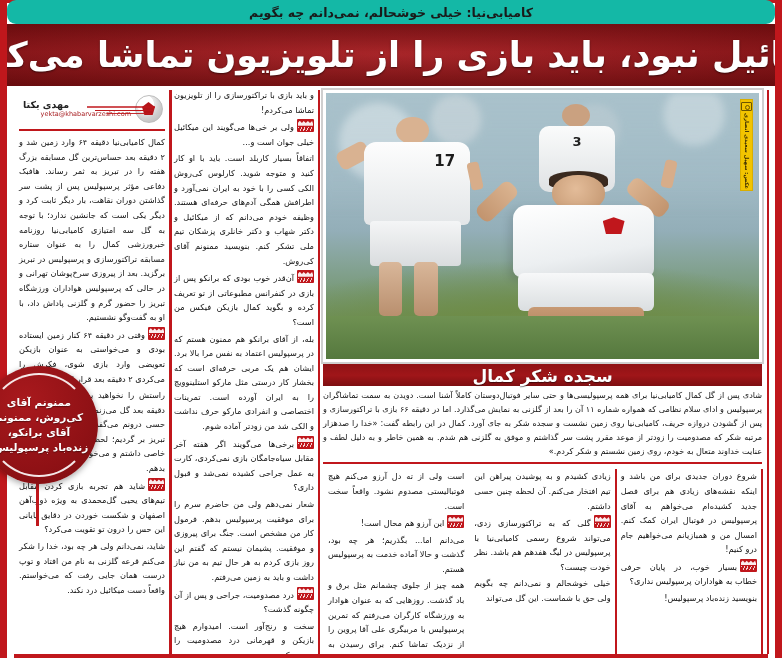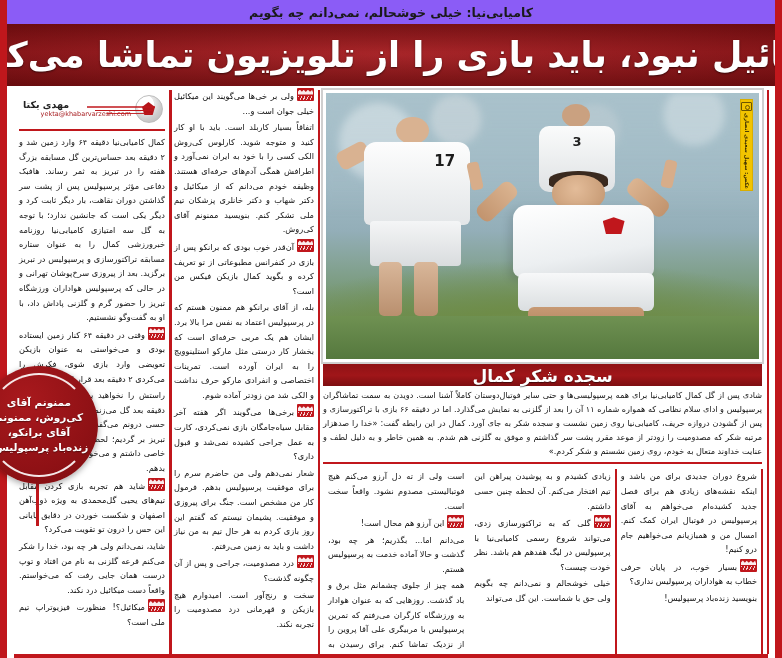--- a/index.html
+++ b/index.html
@@ -16,24 +16,25 @@
     position:absolute;inset:0;
     border-left:7px solid #c0171c;
     border-right:7px solid #c0171c;
     box-sizing:border-box;
     background:#fff;
   }
 
   
   .kicker{
     position:absolute;top:0;left:0;right:0;height:24px;
-    background:#8b5cf6;
+    background:#14b8a6;
     display:flex;align-items:center;justify-content:center;
     font-size:12.5px;font-weight:bold;color:#1a1a1a;
     letter-spacing:-0.2px;
+    border-radius:9px;
   }
   .kicker-rule{
     position:absolute;top:0;left:0;right:0;height:3px;background:#c0171c;
   }
   .headline-band{
     position:absolute;top:24px;left:0;right:0;height:62px;
     background:#9e1317;
     background:linear-gradient(180deg,#8e1013 0%,#a21519 45%,#8a0f12 100%);
     display:flex;align-items:center;justify-content:center;
     overflow:hidden;
@@ -403,25 +404,25 @@
       <div class="byline-sep"></div>
 
       <p class="body">کمال کامیابی‌نیا دقیقه ۶۴ وارد زمین شد و ۲ دقیقه بعد حساس‌ترین گل مسابقه بزرگ هفته را در تبریز به ثمر رساند. هافبک دفاعی مؤثر پرسپولیس پس از پشت سر گذاشتن دوران نقاهت، بار دیگر ثابت کرد و دیگر یکی است که جانشین ندارد؛ با توجه به گل سه امتیازی کامیابی‌نیا روزنامه خبرورزشی کمال را به عنوان ستاره مسابقه تراکتورسازی و پرسپولیس در تبریز برگزید. بعد از پیروزی سرخ‌پوشان تهرانی و در حالی که پرسپولیس هواداران ورزشگاه تبریز را حضور گرم و گلزنی پاداش داد، با او به گفت‌وگو نشستیم.</p>
 
       <p class="q"><span class="qbadge"></span><span>وقتی در دقیقه ۶۴ کنار زمین ایستاده بودی و می‌خواستی به عنوان بازیکن تعویضی وارد بازی شوی، فکرش را می‌کردی ۲ دقیقه بعد قرار است گل بزنی؟</span></p>
       <p class="body">راستش را نخواهید به گلزنی یا اینکه دو دقیقه بعد گل می‌زنم فکر نمی‌کردم اما یک حسی درونم می‌گفت نباید دست خالی از تبریز بر گردیم؛ لحظه ورود به زمین حس خاصی داشتم و می‌خواستم یک کاری انجام بدهم.</p>
 
       <p class="q"><span class="qbadge"></span><span>شاید هم تجربه بازی کردن مقابل تیم‌های یحیی گل‌محمدی به ویژه ذوب‌آهن اصفهان و شکست خوردن در دقایق پایانی این حس را درون تو تقویت می‌کرد؟</span></p>
       <p class="body">شاید، نمی‌دانم ولی هر چه بود، خدا را شکر می‌کنم قرعه گلزنی به نام من افتاد و توپ درست همان جایی رفت که می‌خواستم. واقعاً دست میکائیل درد نکند.</p>
 
-      <p class="q"><span class="qbadge"></span><span>میکائیل؟! منظورت فیزیوتراپ تیم ملی است؟</span></p>
 
     </div>
 
     <div class="col-mid">
+      <p class="body">و باید بازی با تراکتورسازی را از تلویزیون تماشا می‌کردم!</p>
 
       <p class="q"><span class="qbadge"></span><span>ولی بر خی‌ها می‌گویند این میکائیل خیلی جوان است و...</span></p>
       <p class="body">اتفاقاً بسیار کاربلد است. باید با او کار کنید و متوجه شوید. کارلوس کی‌روش الکی کسی را با خود به ایران نمی‌آورد و اطرافش همگی آدم‌های حرفه‌ای هستند. وظیفه خودم می‌دانم که از میکائیل و دکتر شهاب و دکتر خانلری پزشکان تیم ملی تشکر کنم. بنویسید ممنونم آقای کی‌روش.</p>
 
       <p class="q"><span class="qbadge"></span><span>آن‌قدر خوب بودی که برانکو پس از بازی در کنفرانس مطبوعاتی از تو تعریف کرده و بگوید کمال بازیکن فیکس من است؟</span></p>
       <p class="body">بله، از آقای برانکو هم ممنون هستم که در پرسپولیس اعتماد به نفس مرا بالا برد. ایشان هم یک مربی حرفه‌ای است که بخشار کار درستی مثل مارکو استلینوویچ را به ایران آورده است. تمرینات اختصاصی و انفرادی مارکو حرف نداشت و الکی شد من زودتر آماده شوم.</p>
 
       <p class="q"><span class="qbadge"></span><span>برخی‌ها می‌گویند اگر هفته آخر مقابل سیاه‌جامگان بازی نمی‌کردی، کارت به عمل جراحی کشیده نمی‌شد و قبول داری؟</span></p>
       <p class="body">شعار نمی‌دهم ولی من حاضرم سرم را برای موفقیت پرسپولیس بدهم. فرمول کار من مشخص است. جنگ برای پیروزی و موفقیت. پشیمان نیستم که گفتم این روز بازی کردم به هر حال تیم به من نیاز داشت و باید به زمین می‌رفتم.</p>
 

